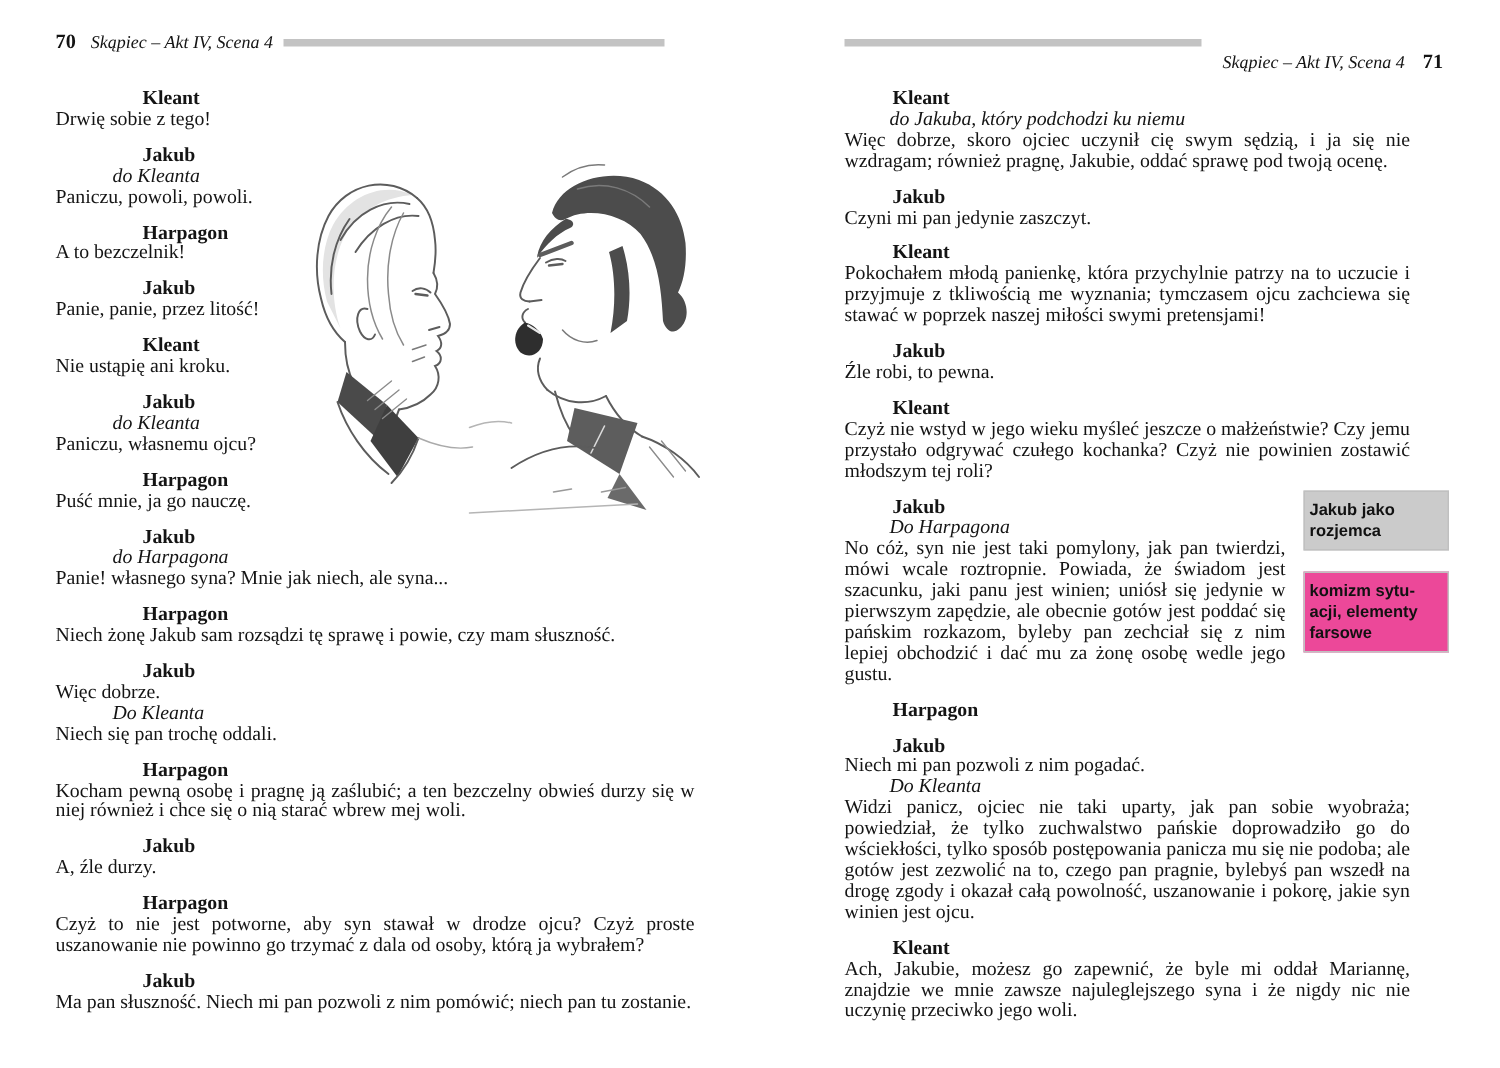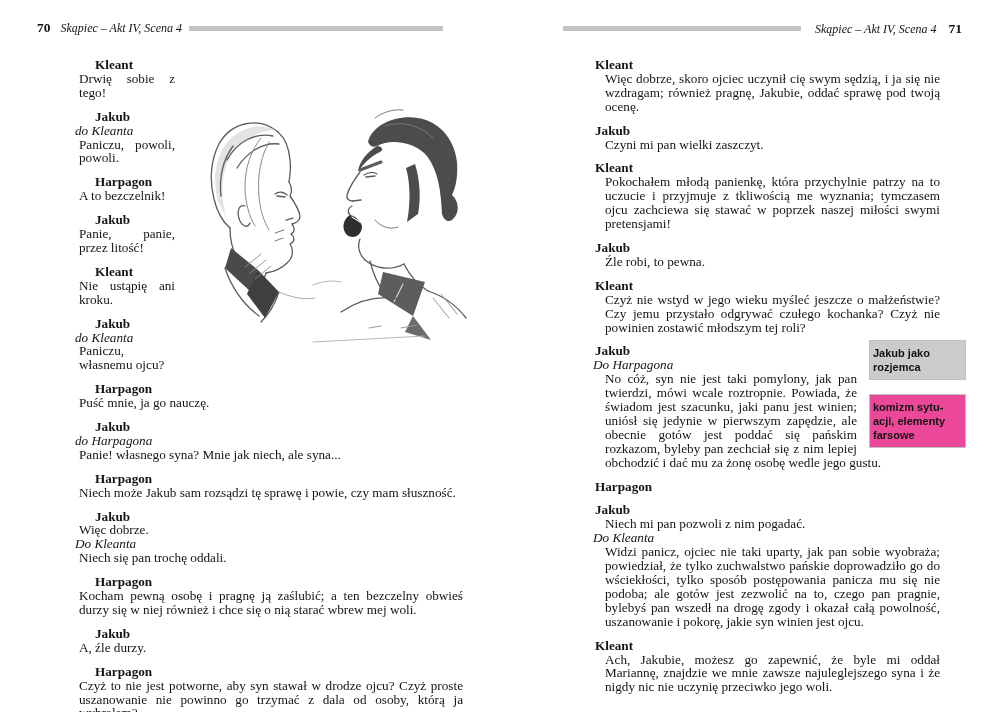--- a/index.html
+++ b/index.html
@@ -14,32 +14,32 @@
   .page-right { left:500px; width:500px; padding:20px 60px 0 63px; }
 
   
   .pagehead { position:relative; height:28px; font-size:13px; }
   .pagenum { font-weight:bold; font-size:13.5px; }
   .runtitle { font-style:italic; font-size:12px; }
   .page-left .runtitle { margin-left:10px; }
   .headrule { position:absolute; height:5px; background:#c3c3c3; top:6px; }
   .page-left  .headrule { left:152px; width:254px; }
   .page-right .headrule { left:0; width:238px; }
-  .page-right .headtext { position:absolute; top:1px; right:-22px; white-space:nowrap; }
+  .page-right .headtext { position:absolute; top:13px; right:-22px; white-space:nowrap; }
   .page-right .pagenum { margin-left:12px; }
 
   
   .pagebody { font-size:13.2px; line-height:13.9px; }
   .speaker { font-weight:bold; margin-top:10px; }
   .page-left  .speaker { margin-left:58px; }
   .page-right .speaker { margin-left:32px; }
   .dir { font-style:italic; }
   .page-left  .dir { margin-left:38px; }
   .page-right .dir { margin-left:30px; }
-  .txt { text-align:justify;margin-left:42px; }
+  .txt { text-align:justify; }
 
   
   .illu { float:right; width:292px; height:290px; margin:0 -12px 4px 8px; overflow:visible; }
   .illu svg { display:block; margin-top:44px; margin-left:-20px; }
 
   
   .notes { float:right; width:97px; margin:6px -26px 6px 12px; }
   .notebox {
     background:#cbcbcb; border:1px solid #c0c0c0;
     font-family:"Liberation Sans","DejaVu Sans",sans-serif;
@@ -133,21 +133,21 @@
         <div class="txt">Nie ustąpię ani kroku.</div>
         <div class="speaker">Jakub</div>
         <div class="dir">do Kleanta</div>
         <div class="txt">Paniczu, własnemu ojcu?</div>
         <div class="speaker">Harpagon</div>
         <div class="txt">Puść mnie, ja go nauczę.</div>
         <div class="speaker">Jakub</div>
         <div class="dir">do Harpagona</div>
         <div class="txt">Panie! własnego syna? Mnie jak niech, ale syna...</div>
         <div class="speaker">Harpagon</div>
-        <div class="txt">Niech może Jakub sam rozsądzi tę sprawę i powie, czy mam słuszność.</div>
+        <div class="txt">Niech żonę Jakub sam rozsądzi tę sprawę i powie, czy mam słuszność.</div>
         <div class="speaker">Jakub</div>
         <div class="txt">Więc dobrze.</div>
         <div class="dir">Do Kleanta</div>
         <div class="txt">Niech się pan trochę oddali.</div>
         <div class="speaker">Harpagon</div>
         <div class="txt">Kocham pewną osobę i pragnę ją zaślubić; a ten bezczelny obwieś durzy się w niej również i chce się o nią starać wbrew mej woli.</div>
         <div class="speaker">Jakub</div>
         <div class="txt">A, źle durzy.</div>
         <div class="speaker">Harpagon</div>
         <div class="txt">Czyż to nie jest potworne, aby syn stawał w drodze ojcu? Czyż proste uszanowanie nie powinno go trzymać z dala od osoby, którą ja wybrałem?</div>
@@ -156,23 +156,24 @@
       </div>
   </div>
 
   <div class="page page-right">
     <div class="pagehead">
       <div class="headrule" style="background: rgb(195, 195, 195);"></div>
       <span class="headtext"><span class="runtitle">Skąpiec – Akt IV, Scena 4</span><span class="pagenum">71</span></span>
     </div>
     <div class="pagebody" id="right-body">
         <div class="speaker">Kleant</div>
+        <div class="dir">do Jakuba, który podchodzi ku niemu</div>
         <div class="txt">Więc dobrze, skoro ojciec uczynił cię swym sędzią, i ja się nie wzdragam; również pragnę, Jakubie, oddać sprawę pod twoją ocenę.</div>
         <div class="speaker">Jakub</div>
-        <div class="txt">Czyni mi pan wielki zaszczyt.</div>
+        <div class="txt">Czyni mi pan jedynie zaszczyt.</div>
         <div class="speaker">Kleant</div>
         <div class="txt">Pokochałem młodą panienkę, która przychylnie patrzy na to uczucie i przyjmuje z tkliwością me wyznania; tymczasem ojcu zachciewa się stawać w poprzek naszej miłości swymi pretensjami!</div>
         <div class="speaker">Jakub</div>
         <div class="txt">Źle robi, to pewna.</div>
         <div class="speaker">Kleant</div>
         <div class="txt">Czyż nie wstyd w jego wieku myśleć jeszcze o małżeństwie? Czy jemu przystało odgrywać czułego kochanka? Czyż nie powinien zostawić młodszym tej roli?</div>
         <div class="notes">
           <div class="notebox" style="background: rgb(203, 203, 203);">Jakub jako rozjemca</div>
           <div class="notebox" style="background: #ec4899;">komizm sytu-acji, elementy farsowe</div>
         </div>

